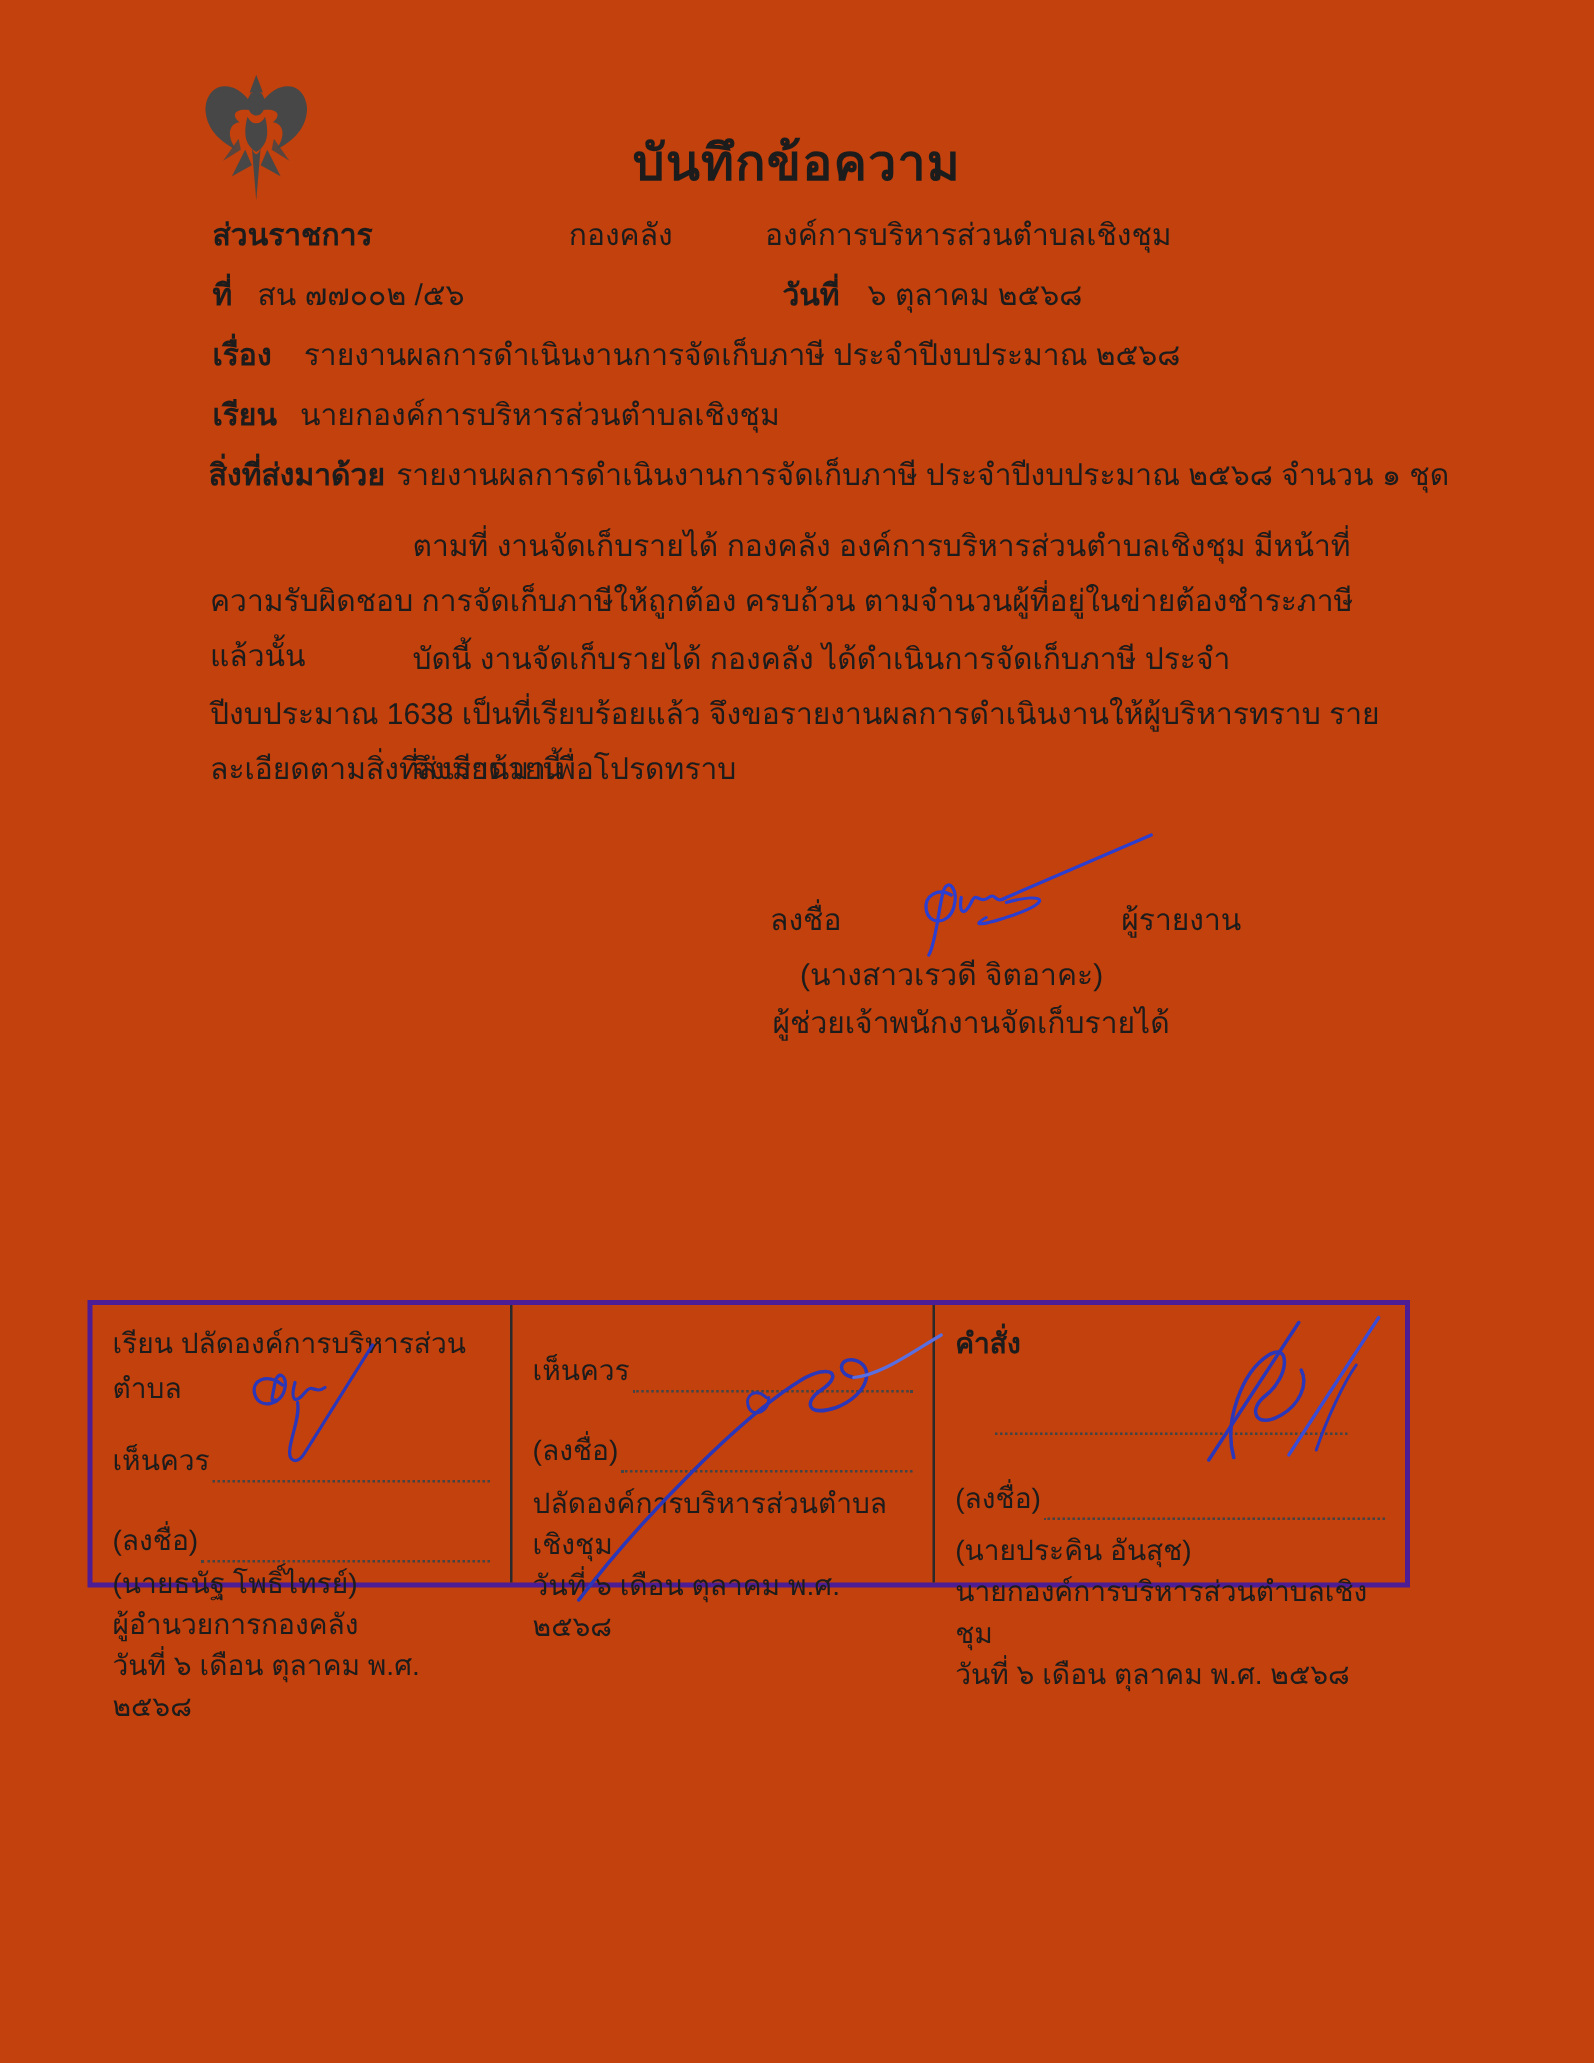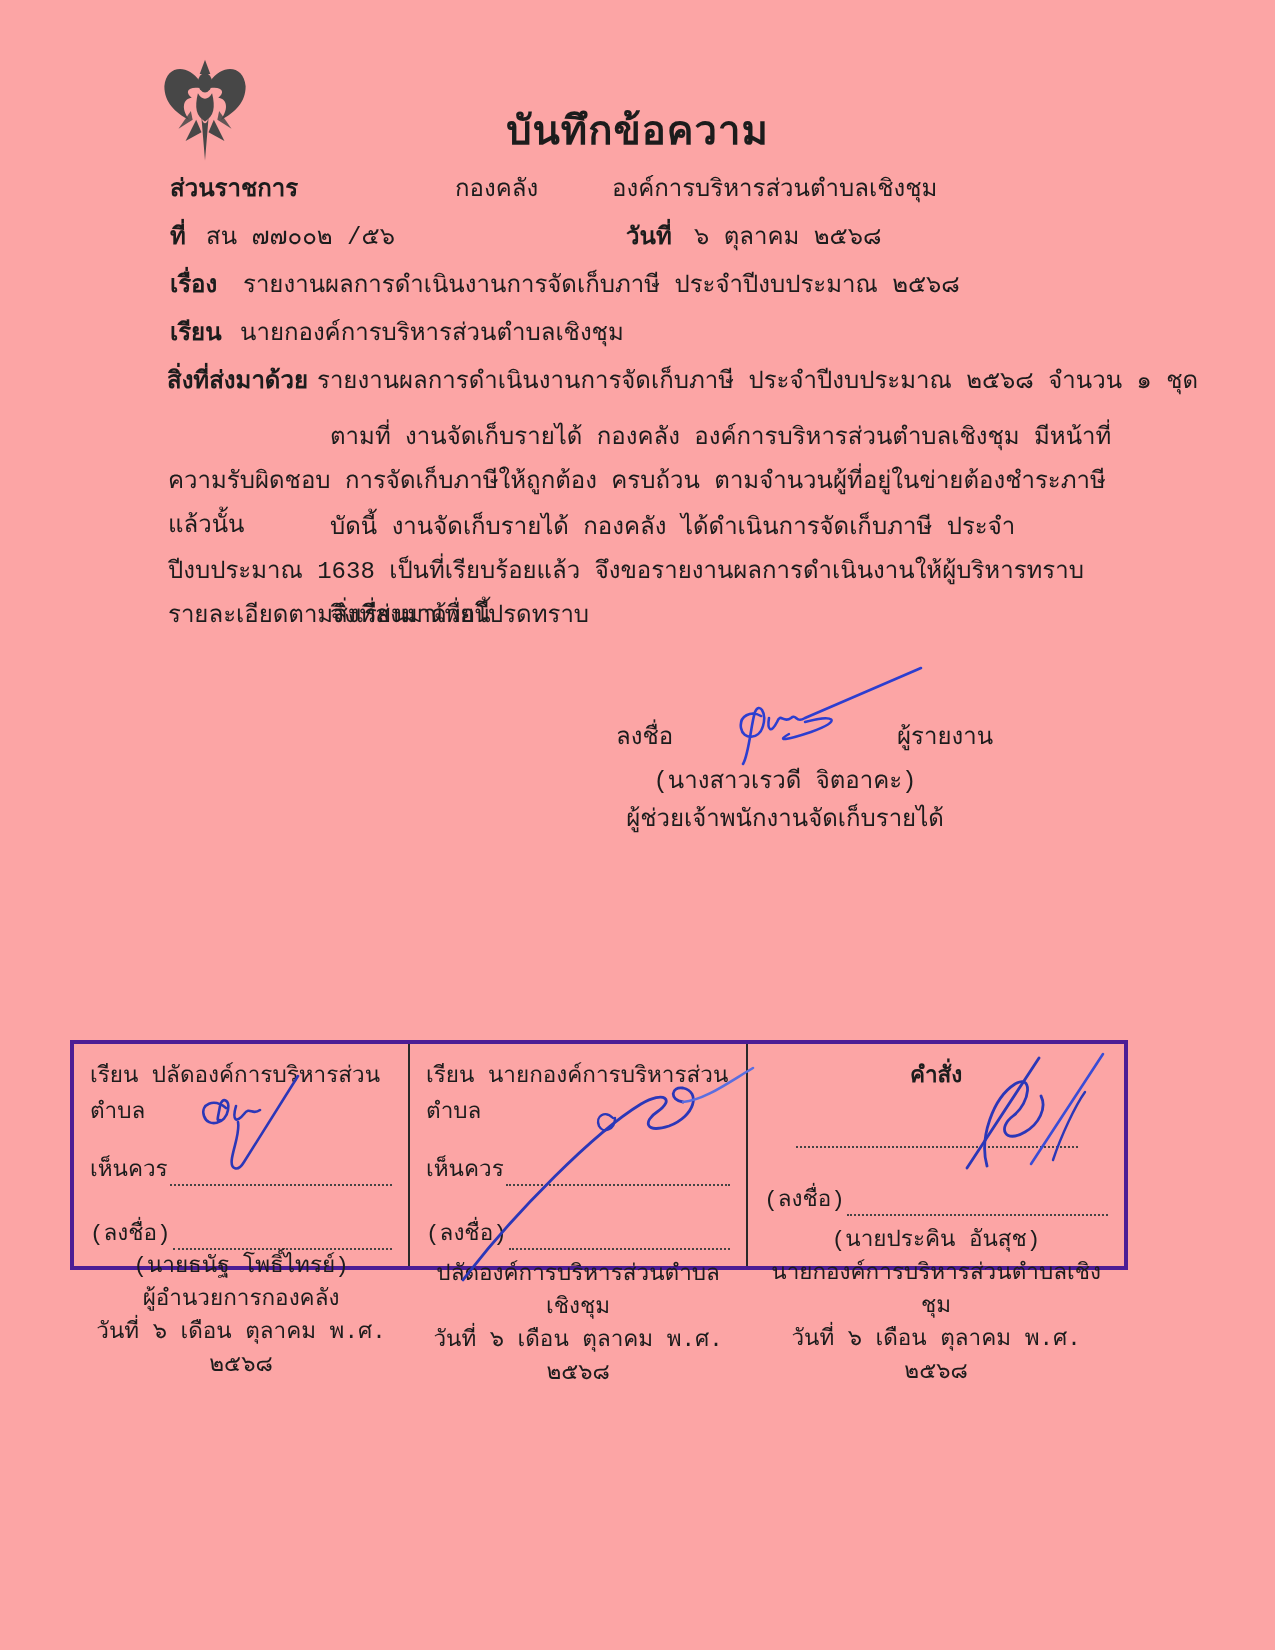--- a/index.html
+++ b/index.html
@@ -1,20 +1,20 @@
 <!DOCTYPE html>
 <html><head>
 <meta charset="utf-8">
 <style>
   html,body{margin:0;padding:0;background:#ffffff;}
   .page{
     position:relative;
     width:1275px;height:1650px;
-    background:#fca5a5;
-    font-family:Liberation Mono, monospace;
+    background:#c2410c;
+    font-family:Liberation Sans, sans-serif;
     color:#1c1c1c;
     overflow:hidden;
   }
   .abs{position:absolute;white-space:nowrap;}
   .b{font-weight:bold;}
   .fs24{font-size:24px;}
   .title{
     position:absolute;left:0;right:0;top:98px;
     text-align:center;font-size:40px;font-weight:bold;
     letter-spacing:1px;
@@ -39,21 +39,21 @@
     display:flex;flex-direction:column;
   }
   .abox:last-child{border-right:none;}
   .abox .row{display:flex;align-items:flex-end;}
   .dotfill{
     flex:1 1 auto;
     border-bottom:2px dotted #444;
     height:1.05em;
     margin-left:2px;
   }
-  .ctr{text-align:center;}
+  .ctr{}
   .stack{line-height:33px;}
   .sig-svg{position:absolute;pointer-events:none;}
   .sig-svg path{fill:none;stroke-linecap:round;stroke-linejoin:round;}
   .garuda{position:absolute;left:160px;top:58px;width:90px;height:106px;}
 </style>
 </head>
 <body>
 
 <div class="page">
 
@@ -119,21 +119,20 @@
         <span class="dotfill"></span>
       </div>
       <div class="ctr stack" style="margin-top:0;">
         <div>(นายธนัฐ  โพธิ์ไทรย์)</div>
         <div>ผู้อำนวยการกองคลัง</div>
         <div>วันที่ ๖ เดือน ตุลาคม พ.ศ. ๒๕๖๘</div>
       </div>
     </div>
 
     <div class="abox" style="width:340px;">
-      <div>เรียน นายกองค์การบริหารส่วนตำบล</div>
       <div class="row" style="margin-top:22px;">
         <span>เห็นควร</span>
         <span class="dotfill"></span>
       </div>
       <div class="row" style="margin-top:28px;">
         <span>(ลงชื่อ)</span>
         <span class="dotfill"></span>
       </div>
       <div class="ctr stack" style="margin-top:8px;">
         <div>ปลัดองค์การบริหารส่วนตำบลเชิงชุม</div>

